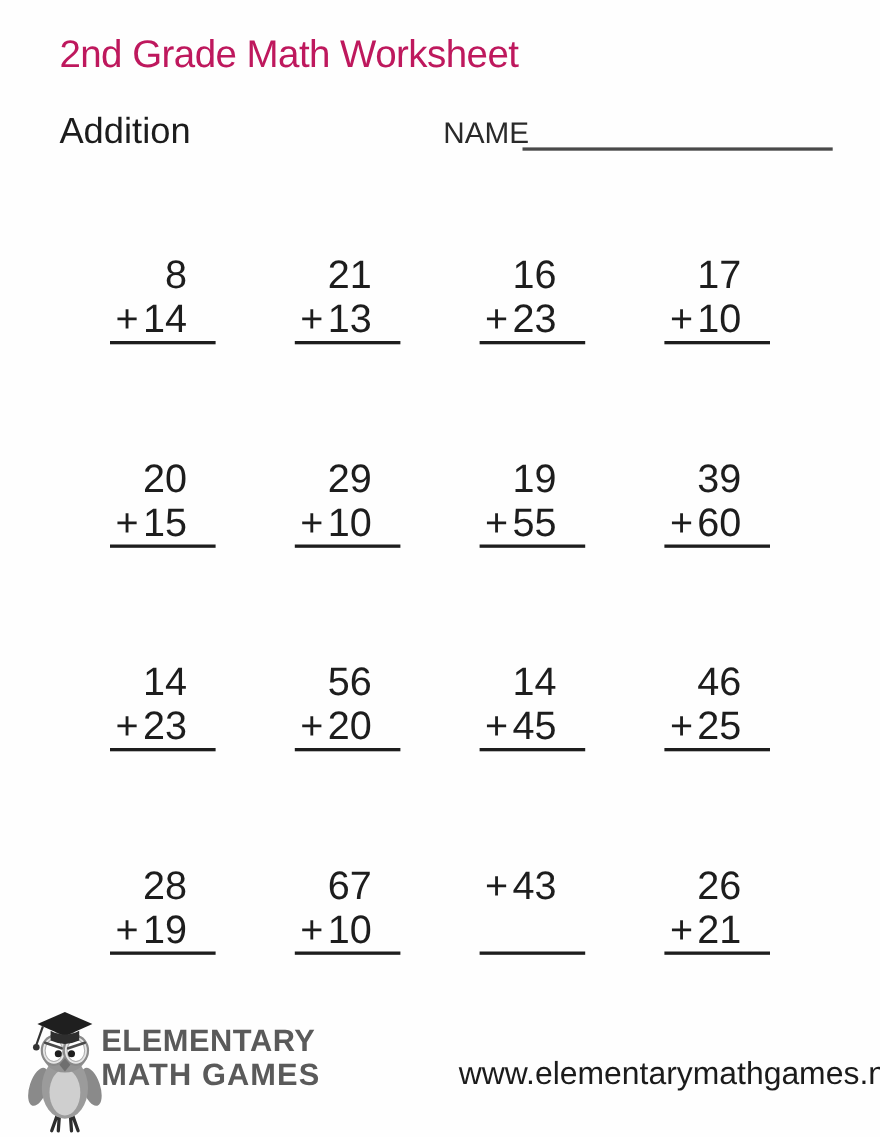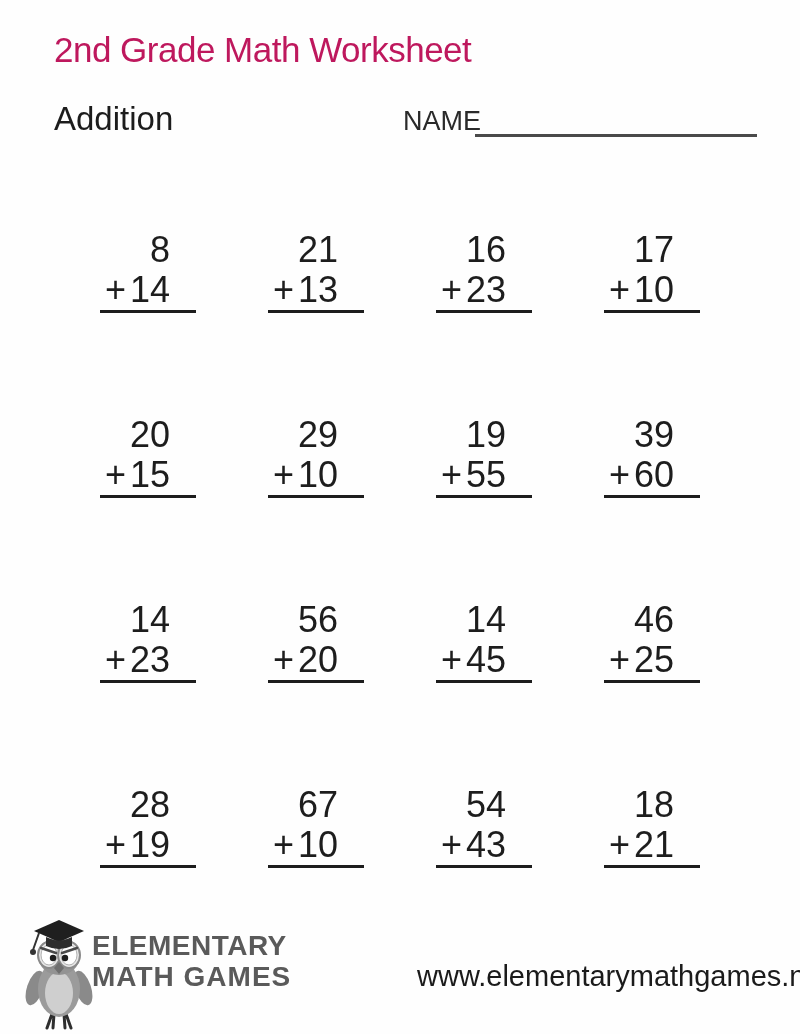--- a/index.html
+++ b/index.html
@@ -212,28 +212,27 @@
         </div>
     </div>
     <div class="problem">
       <div class="top-number">67</div>
       <div class="bottom-row">
           <span>+</span>
           <span>10</span>
         </div>
     </div>
     <div class="problem">
-      <div class="top-number">54</div>
       <div class="bottom-row">
           <span>+</span>
           <span>43</span>
         </div>
     </div>
     <div class="problem">
-      <div class="top-number">18</div>
+      <div class="top-number">26</div>
       <div class="bottom-row">
           <span>+</span>
           <span>21</span>
         </div>
     </div>
 
   </div>
 
   <div class="owl">
     <svg viewBox="0 0 70 112" width="70" height="112" xmlns="http://www.w3.org/2000/svg">

